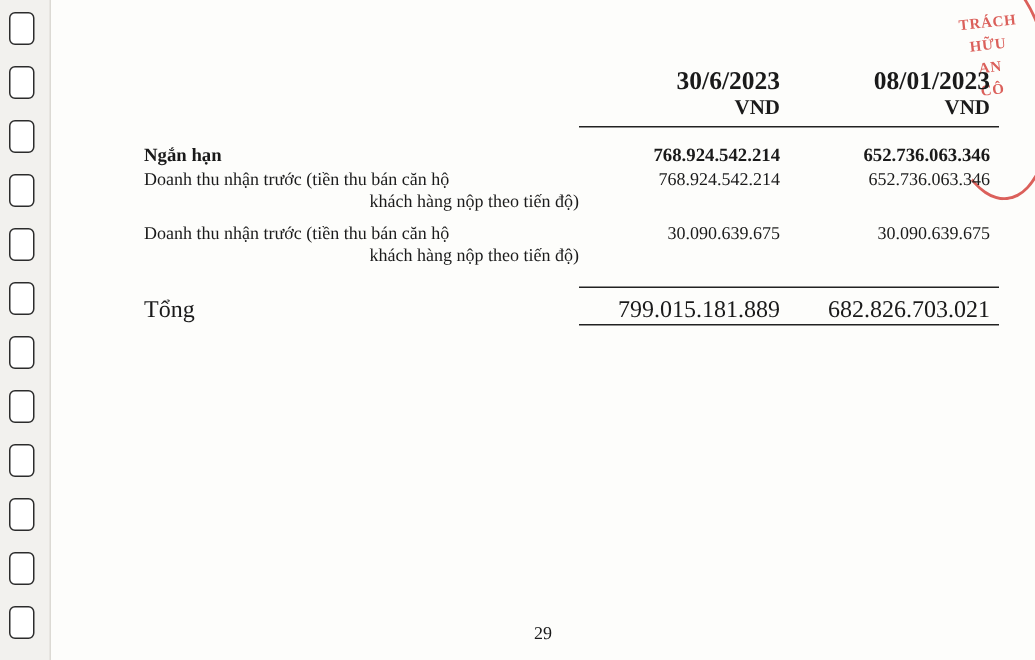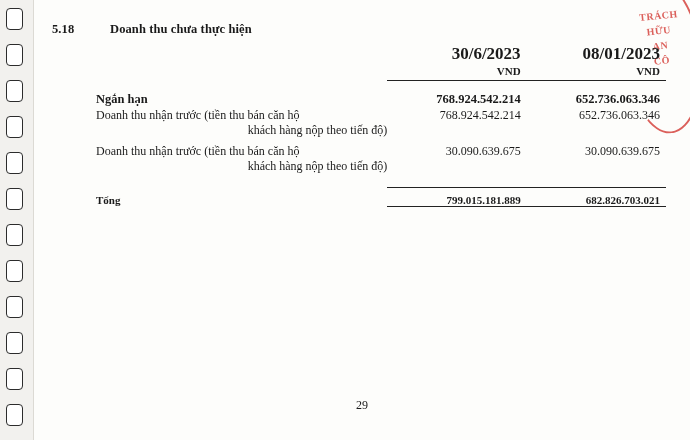--- a/index.html
+++ b/index.html
@@ -131,21 +131,21 @@
   }
 
   .hdr-date {
     font-weight: bold;
     font-size: 17px;
     padding-top: 4px !important;
     padding-bottom: 1px !important;
   }
   .hdr-cur {
     font-weight: bold;
-    font-size: 11px;
+    font-size: 14px;
     padding-bottom: 3px !important;
   }
   .rule-cell {
     border-bottom: 1.1px solid #222;
     height: 0;
     line-height: 0;
     font-size: 0;
   }
   .spacer-sm td { height: 9px; }
   .spacer-xs td { height: 5px; }
@@ -160,29 +160,29 @@
     font-size: 12px;
     padding-top: 1px !important;
     margin-left: 40px;
   }
   .sub-line2 {
     font-size: 12px;
     padding-top: 0 !important;
     text-align: right;
   }
   .total-row td {
-    font-weight: bold;
-    font-size: 11px;
+    font-weight: normal;
+    font-size: 16px;
     padding-top: 6px !important;
   }
 
   .page-number {
     position: absolute;
     left: 0;
-    top: 398px;
+    top: 415px;
     width: 656px;
     text-align: center;
     font-size: 12px;
   }
 </style>
 </head>
 <body>
 
 <div class="page">
 
@@ -202,23 +202,20 @@
     <div class="hole" style="top:404px"></div>
   </div>
 
   <div class="stamp">
     <div class="stamp-arc"></div>
     <div class="stamp-text">TRÁCH<br>HỮU<br>AN<br>CÔ</div>
   </div>
 
   <div class="doc">
 
-    <div class="note-header">
-      <span class="num">5.18</span><span>Doanh thu chưa thực hiện</span>
-    </div>
 
     <table class="fin">
       <tbody>
           <tr>
         <td class="col-label"></td>
         <td class="col-num hdr-date">30/6/2023</td>
         <td class="col-num hdr-date">08/01/2023</td>
       </tr>
       <tr>
         <td class="col-label"></td>

